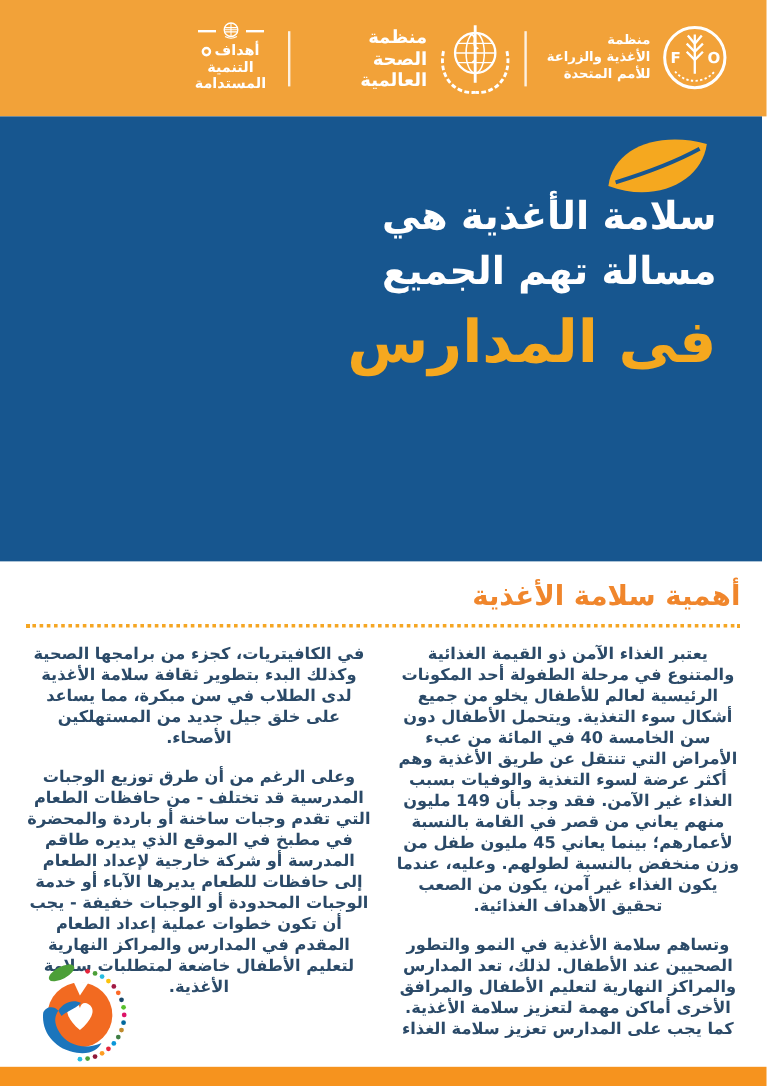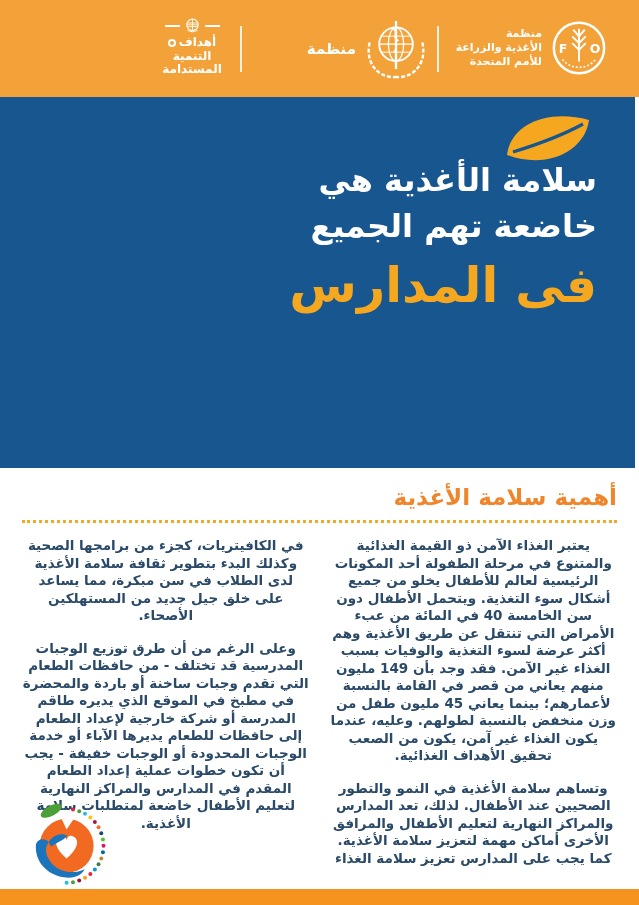--- a/index.html
+++ b/index.html
@@ -71,20 +71,21 @@
       </div>
       <div class="sdg-line">التنمية</div>
       <div class="sdg-line">المستدامة</div>
     </div>
 
     <div class="logo-divider divider-1"></div>
 
     <div class="who-logo">
       <div class="who-text">
         <div>منظمة</div>
+        <div>الصحة العالمية</div>
       </div>
       <svg width="64" height="64" viewBox="0 0 80 80">
         <path d="M7,32 C1,60 20,77 40,75" fill="none" stroke="#fff" stroke-width="3" stroke-dasharray="5 2.5"></path>
         <path d="M73,32 C79,60 60,77 40,75" fill="none" stroke="#fff" stroke-width="3" stroke-dasharray="5 2.5"></path>
         <circle cx="40" cy="34" r="21" fill="none" stroke="#fff" stroke-width="2.4"></circle>
         <ellipse cx="40" cy="34" rx="9.5" ry="21" fill="none" stroke="#fff" stroke-width="1.6"></ellipse>
         <line x1="19" y1="34" x2="61" y2="34" stroke="#fff" stroke-width="1.6"></line>
         <line x1="22" y1="24" x2="58" y2="24" stroke="#fff" stroke-width="1.2"></line>
         <line x1="22" y1="44" x2="58" y2="44" stroke="#fff" stroke-width="1.2"></line>
         <line x1="40" y1="5" x2="40" y2="65" stroke="#fff" stroke-width="3"></line>
@@ -112,21 +113,21 @@
   </header>
 
   <section class="hero">
     <svg class="leaf-icon" viewBox="0 0 90 64">
       <path d="M4,46 C8,14 46,0 86,11 C82,42 44,61 4,46 Z" fill="#F5A81F"></path>
       <path d="M10,43 C36,35 60,26 80,15" fill="none" stroke="#17568F" stroke-width="3.2"></path>
     </svg>
     <div class="hero-titles">
       <div class="hero-white">
         <div>سلامة الأغذية هي</div>
-        <div>خاضعة تهم الجميع</div>
+        <div>مسالة تهم الجميع</div>
       </div>
       <div class="hero-orange">
         <div>فى المدارس</div>
       </div>
     </div>
   </section>
 
   <main class="content">
     <h2 class="section-heading">أهمية سلامة الأغذية</h2>
     <div class="dotted-divider"></div>

